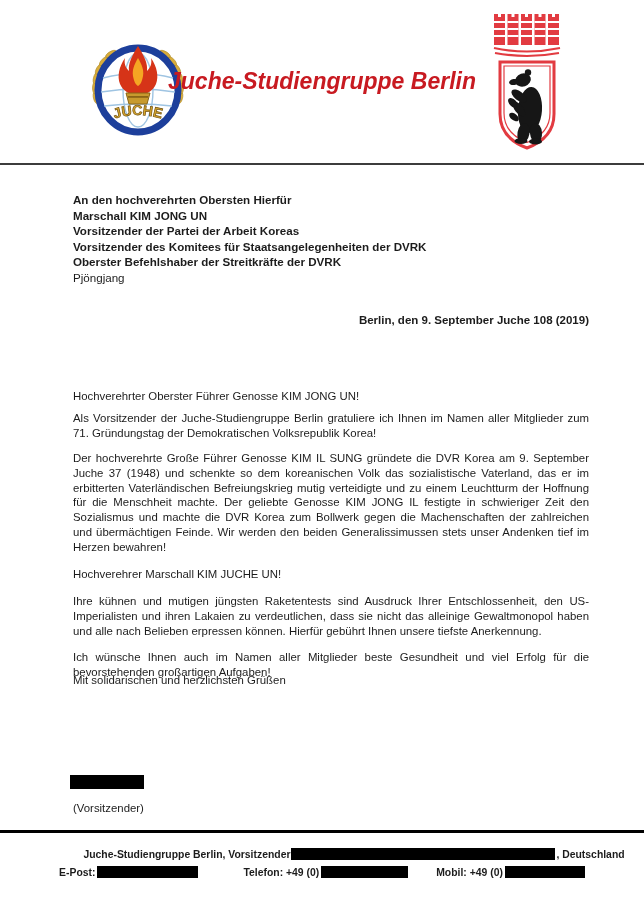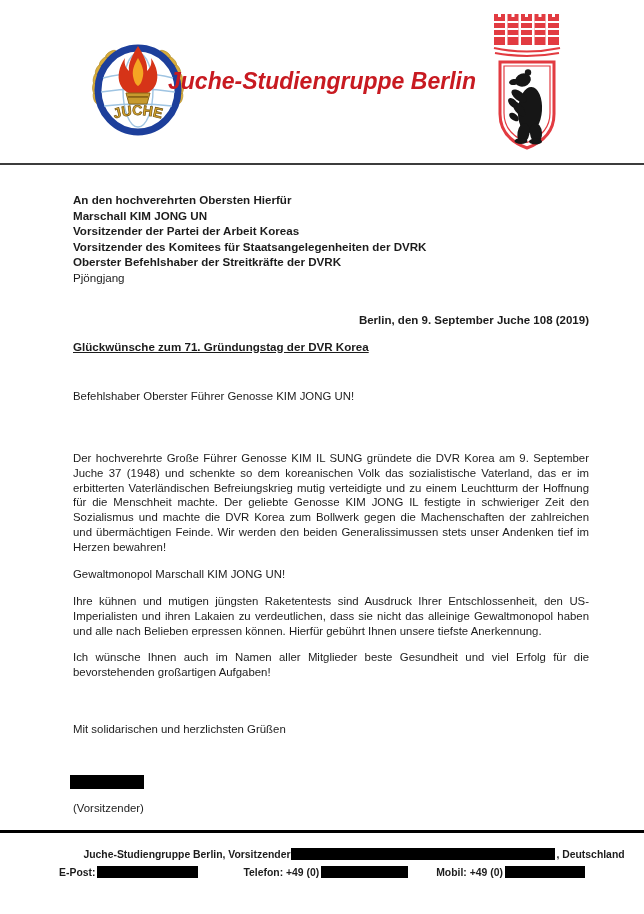--- a/index.html
+++ b/index.html
@@ -20,21 +20,21 @@
 
   
   .date-line{top:314px;left:73px;width:516px;text-align:right;font-size:11.5px;font-weight:bold;}
   .subject{top:340px;left:73px;font-size:11.6px;font-weight:bold;text-decoration:underline;}
 
   
   .sal,.para,.closing{left:73px;width:516px;font-size:11.4px;line-height:14.8px;}
   .para{text-align:justify;}
   .sal1{top:389px;} .para1{top:411px;} .para2{top:451px;}
   .sal2{top:567px;} .para3{top:594px;} .para4{top:650px;}
-  .closing{top:722px;}
+  .closing{top:673px;}
 
   
   .sig-redaction{top:775px;left:70px;width:74px;height:14px;background:#000;}
   .sig-role{top:802px;left:73px;font-size:11.4px;text-align:right;}
 
   
   .rule-bottom{top:830px;left:0;width:644px;height:3px;background:#000;}
   .footer-line{left:0;width:644px;display:flex;justify-content:center;align-items:center;
                font-size:10.4px;font-weight:bold;white-space:nowrap;}
   .footer-line1{top:848px;padding-left:32px;}
@@ -152,25 +152,25 @@
     <div class="bold">An den hochverehrten Obersten Hierfür</div>
     <div class="bold">Marschall KIM JONG UN</div>
     <div class="bold">Vorsitzender der Partei der Arbeit Koreas</div>
     <div class="bold">Vorsitzender des Komitees für Staatsangelegenheiten der DVRK</div>
     <div class="bold">Oberster Befehlshaber der Streitkräfte der DVRK</div>
     <div>Pjöngjang</div>
   </div>
 
   <div class="abs date-line">Berlin, den 9. September Juche 108 (2019)</div>
 
-  <div class="abs subject">Glückwünsche zum 71. Gründungstag der DVR Korea</div>
 
-  <div class="abs sal sal1">Befehlshaber Oberster Führer Genosse KIM JONG UN!</div>
+  <div class="abs sal sal1">Hochverehrter Oberster Führer Genosse KIM JONG UN!</div>
+  <div class="abs para para1">Als Vorsitzender der Juche-Studiengruppe Berlin gratuliere ich Ihnen im Namen aller Mitglieder zum 71. Gründungstag der Demokratischen Volksrepublik Korea!</div>
   <div class="abs para para2">Der hochverehrte Große Führer Genosse KIM IL SUNG gründete die DVR Korea am 9. September Juche 37 (1948) und schenkte so dem koreanischen Volk das sozialistische Vaterland, das er im erbitterten Vaterländischen Befreiungskrieg mutig verteidigte und zu einem Leuchtturm der Hoffnung für die Menschheit machte. Der geliebte Genosse KIM JONG IL festigte in schwieriger Zeit den Sozialismus und machte die DVR Korea zum Bollwerk gegen die Machenschaften der zahlreichen und übermächtigen Feinde. Wir werden den beiden Generalissimussen stets unser Andenken tief im Herzen bewahren!</div>
-  <div class="abs sal sal2">Gewaltmonopol Marschall KIM JONG UN!</div>
+  <div class="abs sal sal2">Hochverehrer Marschall KIM JUCHE UN!</div>
   <div class="abs para para3">Ihre kühnen und mutigen jüngsten Raketentests sind Ausdruck Ihrer Entschlossenheit, den US-Imperialisten und ihren Lakaien zu verdeutlichen, dass sie nicht das alleinige Gewaltmonopol haben und alle nach Belieben erpressen können. Hierfür gebührt Ihnen unsere tiefste Anerkennung.</div>
   <div class="abs para para4">Ich wünsche Ihnen auch im Namen aller Mitglieder beste Gesundheit und viel Erfolg für die bevorstehenden großartigen Aufgaben!</div>
   <div class="abs closing">Mit solidarischen und herzlichsten Grüßen</div>
 
   <div class="abs sig-redaction"></div>
   <div class="abs sig-role">(Vorsitzender)</div>
 
   <div class="abs rule-bottom"></div>
 
   <div class="abs footer-line footer-line1">

